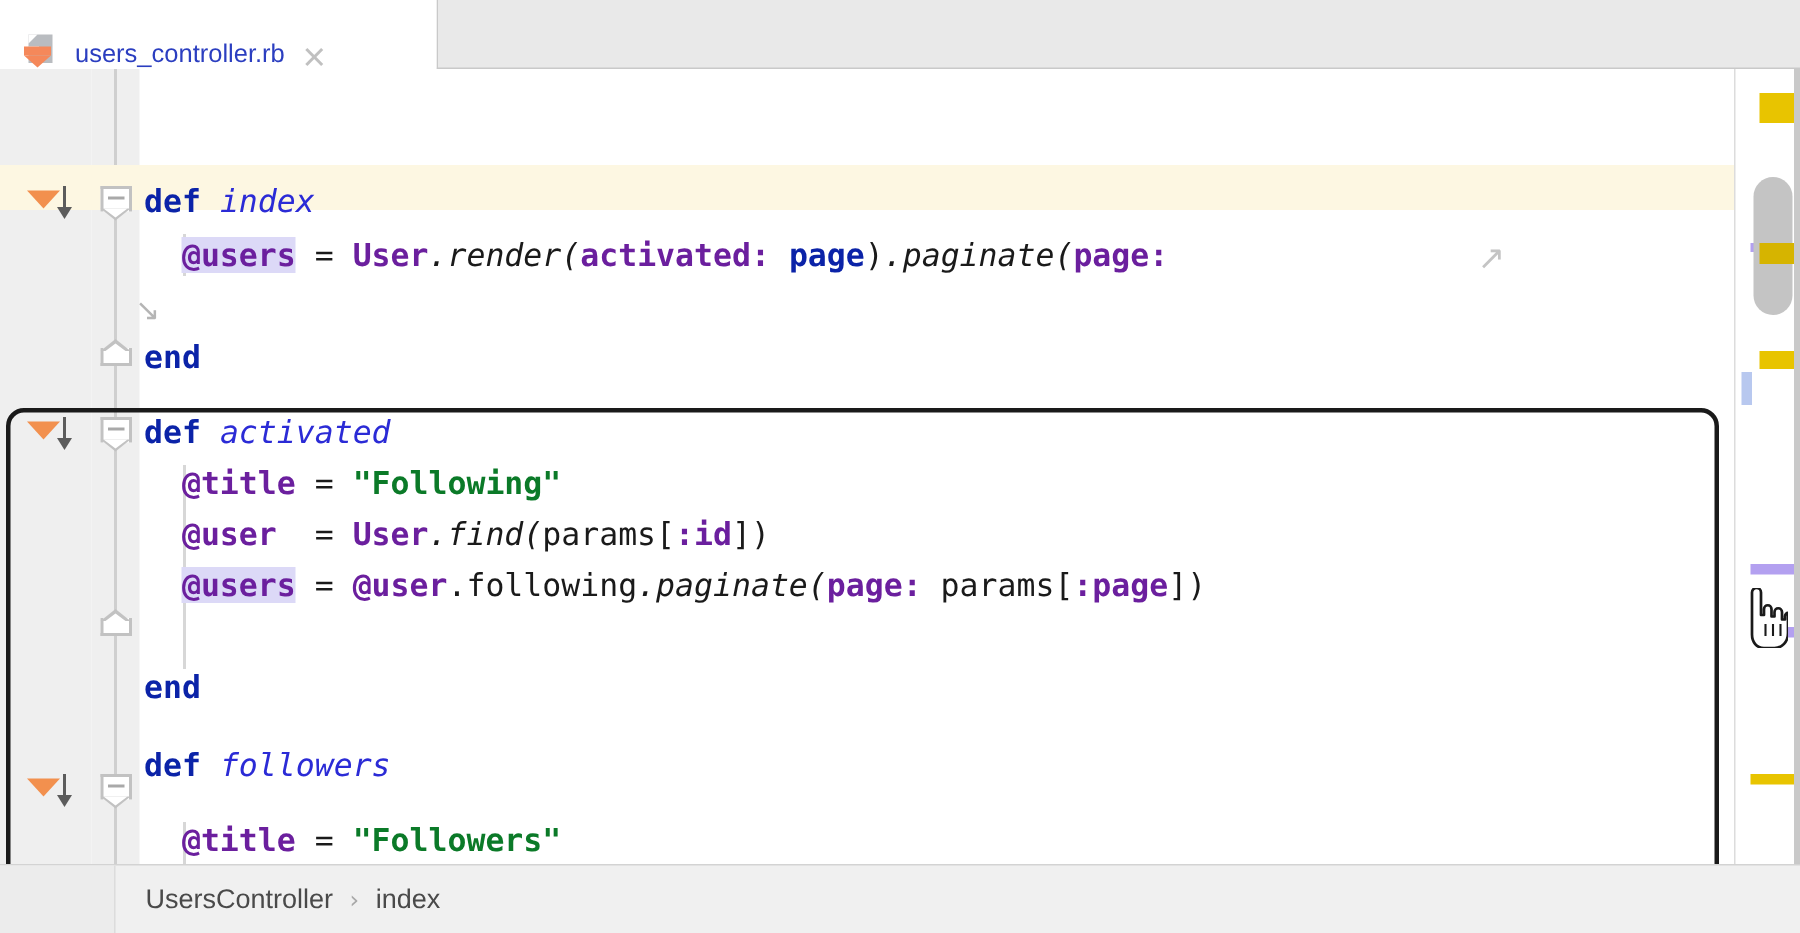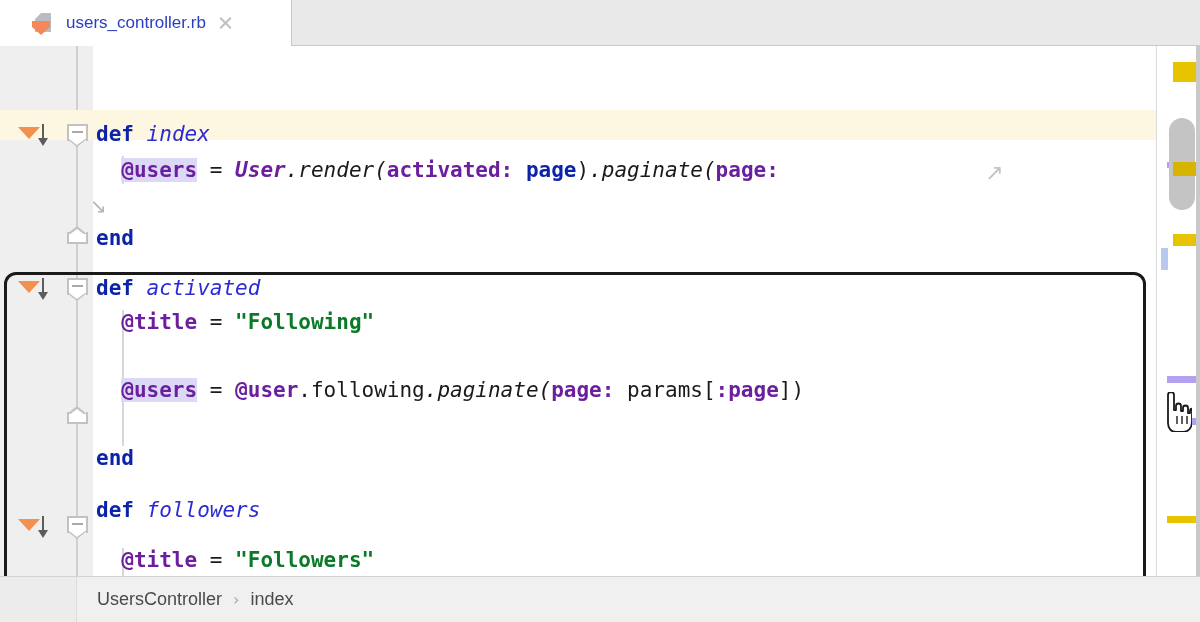--- a/index.html
+++ b/index.html
@@ -17,21 +17,21 @@
     background: #ffffff;
   }
   .tabbar-filler {
     position: absolute; left: 291px; top: 0; right: 0; height: 46px;
     background: #e9e9e9; border-left: 1px solid #c9c9c9;
     border-bottom: 1px solid #c9c9c9;
   }
   .tab {
     position: absolute; left: 0; top: 0; width: 291px; height: 46px;
     background: #ffffff;
-    display: flex; align-items: center; padding-left: 30px;
+    display: flex; align-items: flex-end; padding-left: 14px;
   }
   .tab-icon { width: 26px; height: 26px; position: relative; flex: 0 0 auto; }
   .tab-icon .page {
     position: absolute; left: 5px; top: 3px; width: 16px; height: 19px;
     background: #b9bcc0;
   }
   .tab-icon .pagefold {
     position: absolute; left: 5px; top: 3px;
     width: 0; height: 0;
     border-left: 6px solid #ffffff; border-bottom: 6px solid transparent;
@@ -97,21 +97,21 @@
   .code {
     position: absolute; left: 0; top: 0; width: 1156px; height: 530px;
     font-family: "DejaVu Sans Mono", monospace;
     font-size: 21px;
   }
   .ln { position: absolute; left: 96px; white-space: pre; }
 
   .k  { color: #0b23a8; font-weight: bold; }            
   .mn { color: #2b2bd6; font-style: italic; }           
   .iv { color: #6b1f9e; font-weight: bold; }            
-  .cls{ color: #6b1f9e; font-weight: bold; font-style: italic; }
+  .cls{ color: #6b1f9e; font-weight: bold; }
   .mth{ color: #1a1a1a; font-style: italic; }           
   .pln{ color: #1a1a1a; }
   .sym{ color: #6b1f9e; font-weight: bold; }            
   .str{ color: #0b7a28; font-weight: bold; }            
   .kw { color: #0b23a8; font-weight: bold; }            
   .ren{ color: #1a1a1a; font-style: italic; }
   .hl-ident { background: #dcd9f7; }
 
   
   .iguide { position: absolute; width: 2px; background: #d7d7d7; }
@@ -301,20 +301,21 @@
       <span class="wrap-end" style="left:985px; top:114px;">↗</span>
 
       <span class="wrap-start" style="left:90px; top:148px;">↘</span>
 
       <div class="ln" style="top:180px;"><span class="k">end</span></div>
 
       <div class="ln" style="top:230px;"><span class="k">def</span><span class="pln"> </span><span class="mn">activated</span></div>
 
       <div class="ln" style="top:264px;"><span class="pln">  </span><span class="iv">@title</span><span class="pln"> = </span><span class="str">"Following"</span></div>
 
+      <div class="ln" style="top:298px;"><span class="pln">  </span><span class="iv">@user</span><span class="pln">  = </span><span class="cls">User</span><span class="mth">.find(</span><span class="pln">params</span><span class="pln">[</span><span class="sym">:id</span><span class="pln">])</span></div>
 
       <div class="ln" style="top:332px;"><span class="pln">  </span><span class="iv hl-ident">@users</span><span class="pln"> = </span><span class="iv">@user</span><span class="pln">.following</span><span class="mth">.paginate(</span><span class="sym">page:</span><span class="pln"> </span><span class="pln">params</span><span class="pln">[</span><span class="sym">:page</span><span class="pln">])</span></div>
 
 
       <div class="ln" style="top:400px;"><span class="k">end</span></div>
 
       <div class="ln" style="top:452px;"><span class="k">def</span><span class="pln"> </span><span class="mn">followers</span></div>
 
       <div class="ln" style="top:502px;"><span class="pln">  </span><span class="iv">@title</span><span class="pln"> = </span><span class="str">"Followers"</span></div>
 

